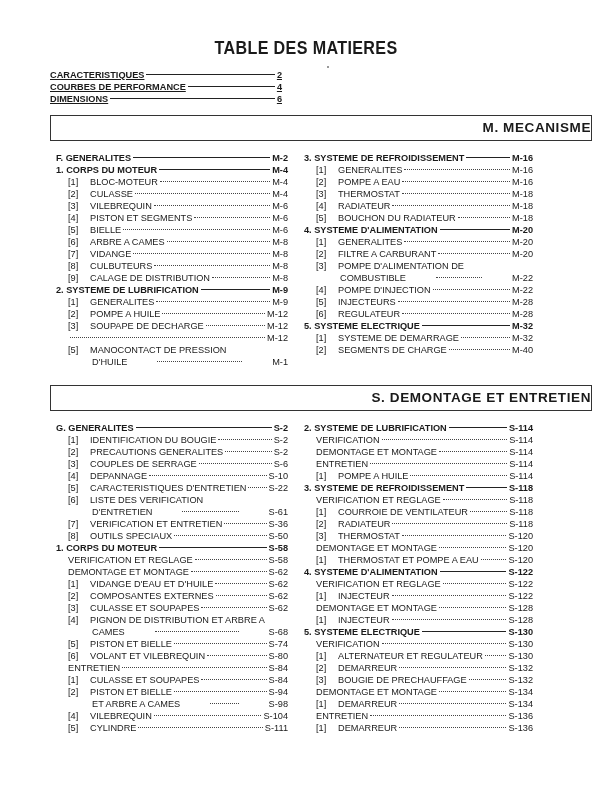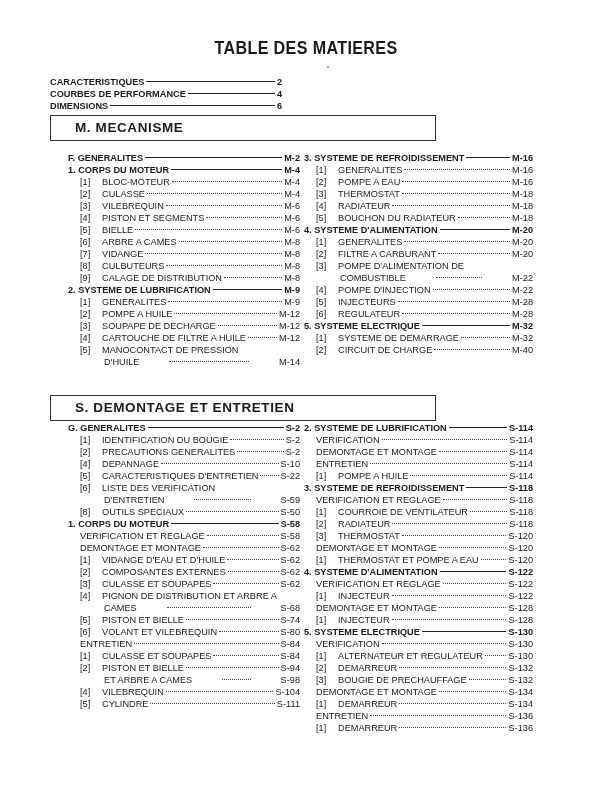--- a/index.html
+++ b/index.html
@@ -6,43 +6,43 @@
   body {
     width: 612px; height: 792px; position: relative; overflow: hidden;
     font-family: "Liberation Sans", "DejaVu Sans", sans-serif;
     color: #1a1a1a;
   }
   .title {
     position: absolute; left: 0; width: 612px; top: 38px;
     text-align: center; font-weight: bold; font-size: 17.5px; letter-spacing: 0.4px;
     transform: scaleX(0.92); transform-origin: center;
   }
-  .intro { position: absolute; left: 50px; top: 76px; width: 232px; }
+  .intro { position: absolute; left: 50px; top: 69px; width: 232px; text-decoration: underline; }
   .row {
     display: flex; align-items: baseline; height: 12px; line-height: 12px;
     font-size: 9.2px; white-space: nowrap;
   }
   .row .lbl { flex: 0 0 auto; }
   .row .fill { flex: 1 1 auto; margin: 0 2px; position: relative; top: -3px; height: 0; }
   .row .fill.solid { border-bottom: 1px solid #222; }
   .row .fill.dots { border-bottom: 1.2px dotted #444; }
   .row .pg { flex: 0 0 auto; text-align: right; }
   .row.h { font-weight: bold; }
   .row.ind1 { padding-left: 12px; }
   .row.ind2 { padding-left: 36px; gap: 28px; }
   .row .num { display: inline-block; width: 22px; }
   .section-box {
-    position: absolute; left: 50px; width: 386px; height: 26px;
+    position: absolute; left: 50px; width: 542px; height: 26px;
     border: 1.2px solid #333; box-sizing: border-box;
-    text-align: left; font-weight: bold; font-size: 13.5px; line-height: 24px;
+    text-align: right; font-weight: bold; font-size: 13.5px; line-height: 24px;
     letter-spacing: 0.6px;
     padding-left: 24px;
   }
   .col { position: absolute; width: 232px; }
-  .col.left { left: 68px; }
+  .col.left { left: 56px; }
   .col.right { left: 304px; width: 229px; }
   .dot-mark { position: absolute; left: 327px; top: 66px; width: 2px; height: 2px; background: #777; border-radius: 1px; }
 </style>
 </head>
 <body>
 
 <div class="title">TABLE DES MATIERES</div>
 <div class="dot-mark"></div>
 
 <div class="intro">
@@ -134,31 +134,30 @@
       <span class="lbl"><span class="num">[2]</span><span>POMPE A HUILE</span></span>
       <span class="fill dots"></span>
       <span class="pg">M-12</span>
     </div>
     <div class="row ind1">
       <span class="lbl"><span class="num">[3]</span><span>SOUPAPE DE DECHARGE</span></span>
       <span class="fill dots"></span>
       <span class="pg">M-12</span>
     </div>
     <div class="row ind1">
-      <span class="lbl"><span class="num">[4]</span><span>CARTOUCHE DE FILTRE A HUILE</span></span>
       <span class="fill dots"></span>
       <span class="pg">M-12</span>
     </div>
     <div class="row ind1">
       <span class="lbl"><span class="num">[5]</span><span>MANOCONTACT DE PRESSION</span></span>
     </div>
     <div class="row ind2">
       <span class="lbl">D'HUILE</span>
       <span class="fill dots"></span>
-      <span class="pg">M-14</span>
+      <span class="pg">M-1</span>
     </div>
   </div>
 <div class="col right" style="top:152px;">
     <div class="row h">
       <span class="lbl">3. SYSTEME DE REFROIDISSEMENT</span>
       <span class="fill solid"></span>
       <span class="pg">M-16</span>
     </div>
     <div class="row ind1">
       <span class="lbl"><span class="num">[1]</span><span>GENERALITES</span></span>
@@ -227,60 +226,70 @@
       <span class="lbl">5. SYSTEME ELECTRIQUE</span>
       <span class="fill solid"></span>
       <span class="pg">M-32</span>
     </div>
     <div class="row ind1">
       <span class="lbl"><span class="num">[1]</span><span>SYSTEME DE DEMARRAGE</span></span>
       <span class="fill dots"></span>
       <span class="pg">M-32</span>
     </div>
     <div class="row ind1">
-      <span class="lbl"><span class="num">[2]</span><span>CIRCUIT DE CHARGE</span></span>
+      <span class="lbl"><span class="num">[2]</span><span>SEGMENTS DE CHARGE</span></span>
       <span class="fill dots"></span>
       <span class="pg">M-40</span>
     </div>
   </div>
 
-<div class="section-box" style="top:385px;margin-top:10px;">S.  DEMONTAGE  ET  ENTRETIEN</div>
+<div class="section-box" style="top:385px;">S.  DEMONTAGE  ET  ENTRETIEN</div>
 <div class="col left" style="top:422px;">
     <div class="row h">
       <span class="lbl">G. GENERALITES</span>
       <span class="fill solid"></span>
       <span class="pg">S-2</span>
     </div>
     <div class="row ind1">
       <span class="lbl"><span class="num">[1]</span><span>IDENTIFICATION DU BOUGIE</span></span>
       <span class="fill dots"></span>
       <span class="pg">S-2</span>
     </div>
     <div class="row ind1">
       <span class="lbl"><span class="num">[2]</span><span>PRECAUTIONS GENERALITES</span></span>
       <span class="fill dots"></span>
       <span class="pg">S-2</span>
+    </div>
+    <div class="row ind1">
+      <span class="lbl"><span class="num">[3]</span><span>COUPLES DE SERRAGE</span></span>
+      <span class="fill dots"></span>
+      <span class="pg">S-6</span>
     </div>
     <div class="row ind1">
       <span class="lbl"><span class="num">[4]</span><span>DEPANNAGE</span></span>
       <span class="fill dots"></span>
       <span class="pg">S-10</span>
     </div>
     <div class="row ind1">
       <span class="lbl"><span class="num">[5]</span><span>CARACTERISTIQUES D'ENTRETIEN</span></span>
       <span class="fill dots"></span>
       <span class="pg">S-22</span>
     </div>
     <div class="row ind1">
       <span class="lbl"><span class="num">[6]</span><span>LISTE DES VERIFICATION</span></span>
     </div>
     <div class="row ind2">
       <span class="lbl">D'ENTRETIEN</span>
       <span class="fill dots"></span>
-      <span class="pg">S-59</span>
+      <span class="pg">S-61</span>
+    </div>
+    <div class="row ind1">
+      <span class="lbl"><span class="num">[7]</span><span>VERIFICATION ET ENTRETIEN</span></span>
+      <span class="fill dots"></span>
+      <span class="pg">S-36</span>
     </div>
     <div class="row ind1">
       <span class="lbl"><span class="num">[8]</span><span>OUTILS SPECIAUX</span></span>
       <span class="fill dots"></span>
       <span class="pg">S-50</span>
     </div>
     <div class="row h">
       <span class="lbl">1. CORPS DU MOTEUR</span>
       <span class="fill solid"></span>
       <span class="pg">S-58</span>

